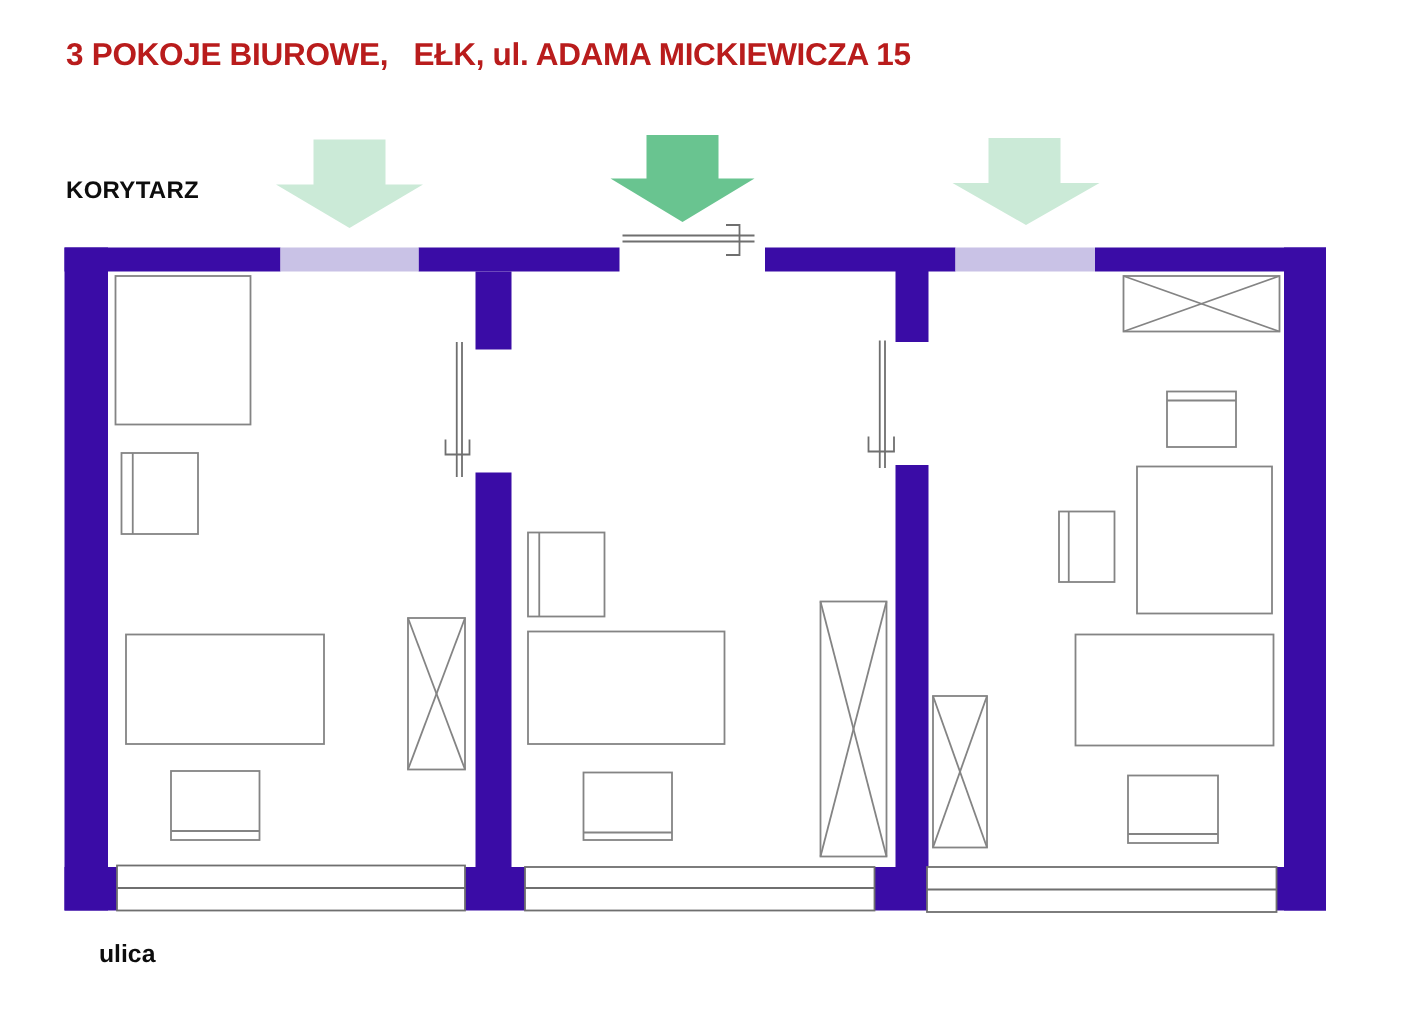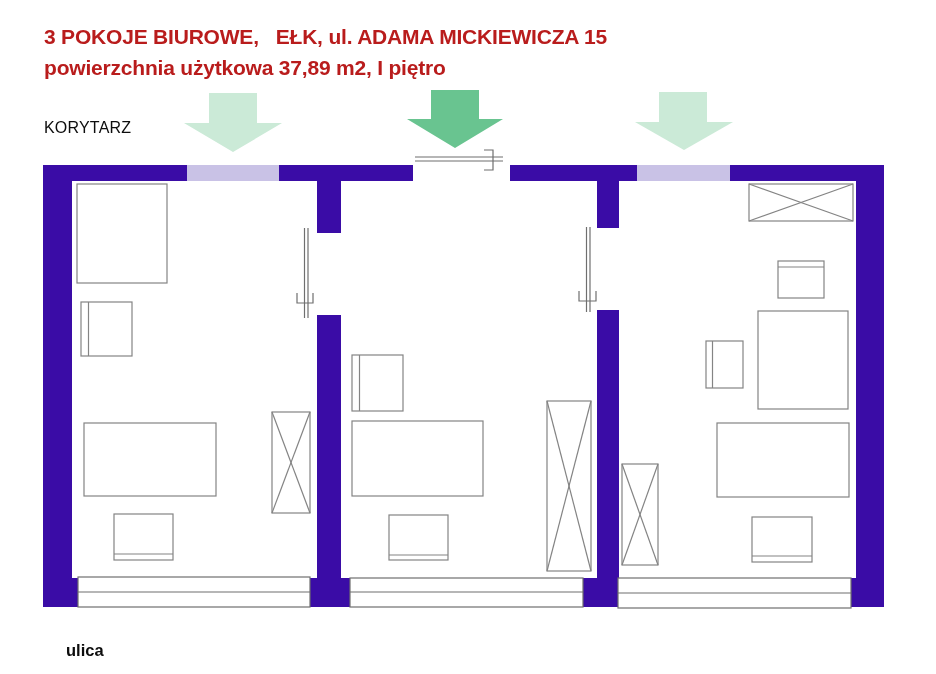--- a/index.html
+++ b/index.html
@@ -7,45 +7,44 @@
     position:relative;width:936px;height:674px;background:#fff;overflow:hidden;
     font-family:"Liberation Sans",sans-serif;color:#0d0d0d;
   }
   .title-line{
     position:absolute;left:44px;font-size:21px;font-weight:bold;
     letter-spacing:-0.2px;white-space:pre;color:#b91c1c;
   }
   .title-line1{top:25px;}
   .title-line2{top:56px;}
   .corridor-label{
-    position:absolute;left:44px;top:119px;font-size:16px;font-weight:normal;
+    position:absolute;left:44px;top:119px;font-size:16px;font-weight:bold;
     letter-spacing:0.2px;
   }
   .street-label{
     position:absolute;left:66px;top:627px;font-size:16.5px;font-weight:bold;
-    display:flex;gap:21px;white-space:pre;margin-top:14px;
+    display:flex;gap:21px;white-space:pre;
   }
   .plan-svg{position:absolute;left:0;top:0;}
   .wall{fill:var(--wall);}
   .door-panel{fill:var(--door_panel);}
   .furn{fill:#ffffff;stroke:var(--furniture_stroke);stroke-width:1.2;}
   .furnline{stroke:var(--furniture_stroke);stroke-width:1.2;fill:none;}
   .win{fill:#ffffff;stroke:var(--window_stroke);stroke-width:1.2;}
   .winline{stroke:var(--window_stroke);stroke-width:1.2;}
   .doorline{stroke:var(--door_symbol_stroke);stroke-width:1.2;fill:none;}
   .arrow-light{fill:var(--arrow_light);}
   .arrow-dark{fill:var(--arrow_dark);}
 </style>
 </head>
 <body>
 
 <div class="stage">
 
   <div class="title-line title-line1">3 POKOJE BIUROWE,   EŁK, ul. ADAMA MICKIEWICZA 15</div>
-  <div class="title-line title-line2">powierzchnia użytkowa 37,89 m2, I piętro</div>
   <div class="corridor-label">KORYTARZ</div>
 
   <svg class="plan-svg" width="936" height="674" viewBox="0 0 936 674">
 
     <g>
       <path class="arrow-light" d="M209,93 H257 V123 H282 L233,152 L184,123 H209 Z"></path>
       <path class="arrow-dark" d="M431,90 H479 V119 H503 L455,148 L407,119 H431 Z"></path>
       <path class="arrow-light" d="M659,92 H707 V122 H733 L684,150 L635,122 H659 Z"></path>
     </g>
 

